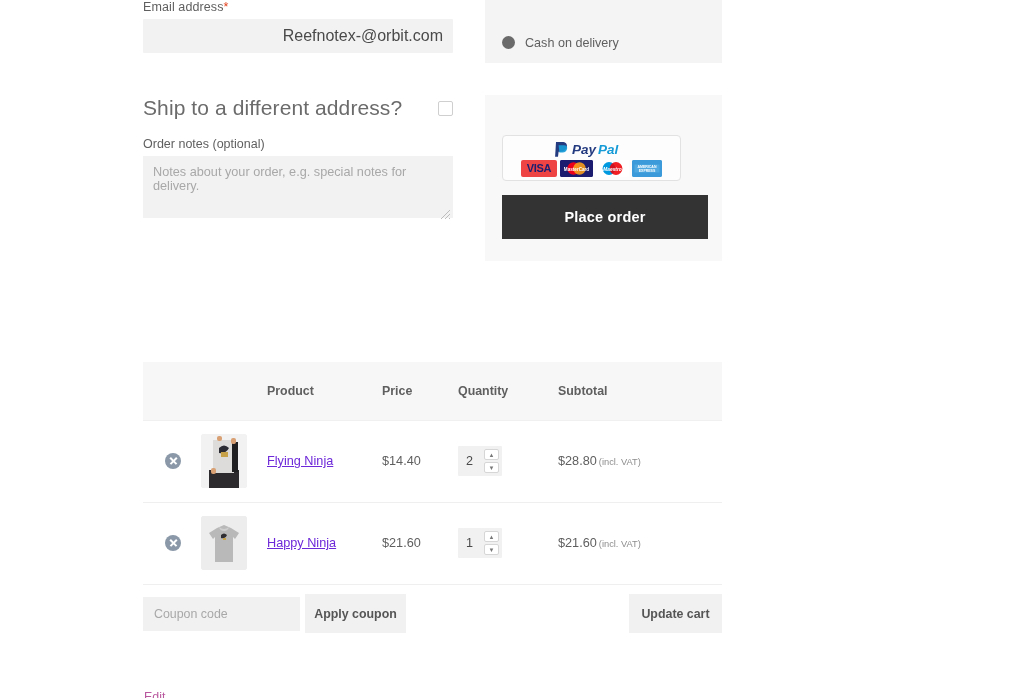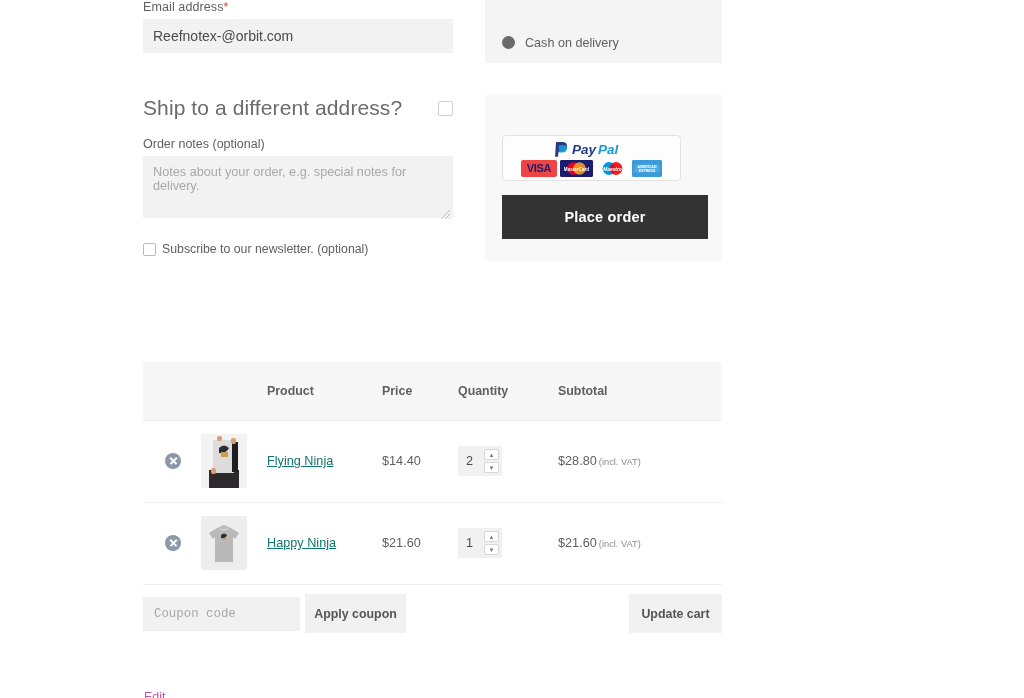--- a/index.html
+++ b/index.html
@@ -34,24 +34,25 @@
   }
   .req-star { color: #e2401c; font-size: 12.5px; }
 
   .text-input {
     width: 310px;
     height: 34px;
     background: #f2f2f2;
     border: none;
     outline: none;
     padding: 0 10px;
-    font-size: 14px;
+    font-size: 16px;
     color: #4a4a4a;
     font-family: "Liberation Sans", sans-serif;
     border-radius: 1px;
+    text-align: right;
   }
 
   .ship-heading-row {
     display: flex;
     align-items: center;
     justify-content: space-between;
     margin-top: 43px;
     width: 310px;
   }
   .ship-heading {
@@ -267,21 +268,21 @@
   .thumb {
     width: 46px; height: 54px;
     border-radius: 3px;
     overflow: hidden;
     position: relative;
   }
   .thumb-a { background: linear-gradient(#f0f0f0, #e8e8e8); }
   .thumb-b { background: #ededed; }
 
   .prod-link {
-    color: #0f766e;
+    color: #6d28d9;
     text-decoration: underline;
     font-size: 12.7px;
     cursor: pointer;
   }
 
   .qty-box {
     width: 44px; height: 30px;
     background: #f1f1f1;
     display: flex;
     align-items: center;
@@ -327,21 +328,21 @@
     display: flex;
     align-items: center;
   }
   .coupon-input {
     width: 157px; height: 34px;
     background: #f1f1f1;
     border: none; outline: none;
     padding: 10px 11px;
     font-size: 12.4px;
     color: #4a4a4a;
-    font-family: Liberation Mono, monospace;
+    font-family: Liberation Sans, sans-serif;
   }
   .coupon-input::placeholder { color: #a8a8a8; }
   .btn-gray {
     height: 39px;
     background: #f1f1f1;
     border: none;
     font-size: 12.4px;
     font-weight: bold;
     color: #555555;
     font-family: "Liberation Sans", sans-serif;
@@ -382,24 +383,20 @@
 
     <div class="notes-wrap">
       <textarea class="notes-area" placeholder="Notes about your order, e.g. special notes for delivery." style=""></textarea>
       <svg class="resize-grip" viewBox="0 0 11 11">
         <line x1="10" y1="1" x2="1" y2="10" stroke="#bdbdbd" stroke-width="1"></line>
         <line x1="10" y1="5" x2="5" y2="10" stroke="#bdbdbd" stroke-width="1"></line>
         <line x1="10" y1="9" x2="9" y2="10" stroke="#bdbdbd" stroke-width="1"></line>
       </svg>
     </div>
 
-    <div class="newsletter-row">
-      <div class="news-checkbox"></div>
-      <span class="news-label">Subscribe to our newsletter. (optional)</span>
-    </div>
   </div>
 
   <div class="right-col">
 
     <div class="payment-panel">
       <div class="radio-row">
         <div class="radio-dot"></div>
         <span class="radio-label">Cash on delivery</span>
       </div>
     </div>

